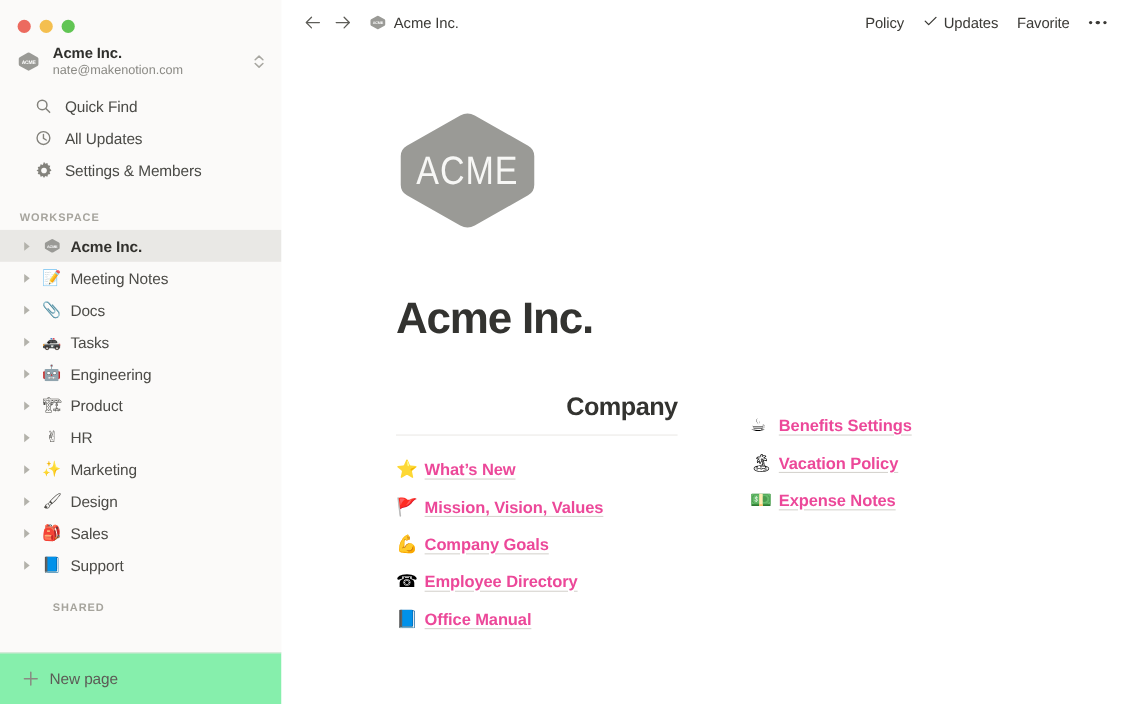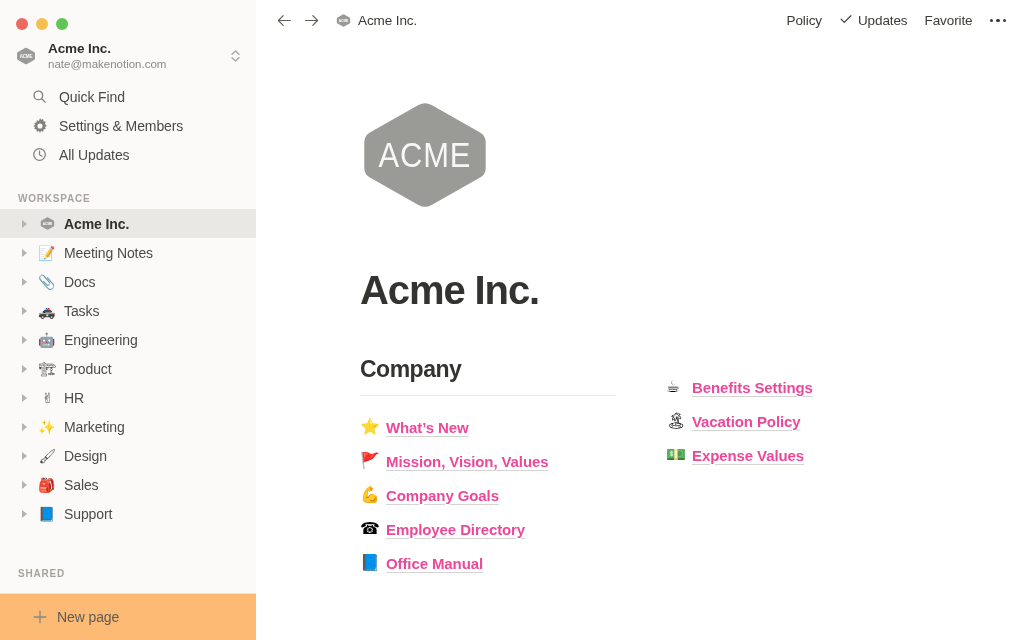--- a/index.html
+++ b/index.html
@@ -132,31 +132,31 @@
     width: 21px; flex: 0 0 21px;
     font-size: 14px;
     line-height: 1;
     margin-right: 6px;
     display: flex; align-items: center; justify-content: center;
     font-family: "DejaVu Sans", sans-serif;
   }
   .emj .mini-hex { width: 15px; height: 15px; display:block; }
   .page-label { letter-spacing: -0.1px; }
 
-  .shared-section { margin-top: 34px; }
+  .shared-section { margin-top: 13px; padding-left: 30px; }
 
   .newpage-wrap {
     position: absolute;
     left: 0; right: 0; bottom: 0;
     border-top: 1px solid #e7e5e1;
-    background: #fdba74;
+    background: #86efac;
     height: 47px;
     display: flex;
     align-items: center;
-    padding-left: 30px;
+    padding-left: 18px;
     cursor: pointer;
   }
   .plus-ico {
     width: 19px; flex: 0 0 19px;
     margin-right: 8px;
     color: #8a8982;
     display: flex; align-items: center; justify-content: center;
   }
   .newpage-label { font-size: 14px; color: #5c5b56; letter-spacing: -0.1px; }
 
@@ -203,21 +203,22 @@
   .page-title {
     font-size: 40px;
     font-weight: bold;
     color: #333330;
     letter-spacing: -1.1px;
     margin-top: 60px;
   }
   .columns {
     display: flex;
     margin-top: 43px;
-    gap: 50px;
+    gap: 66px;
+    text-align: right;
   }
   .col { width: 256px; flex: 0 0 256px; }
   .col-head {
     font-size: 23px;
     font-weight: bold;
     color: #333330;
     letter-spacing: -0.5px;
     padding-bottom: 12px;
     border-bottom: 1px solid #ebeae7;
   }
@@ -282,35 +283,35 @@
         <span class="nav-ico">
           <svg width="15" height="15" viewBox="0 0 16 16" fill="none" stroke="currentColor" stroke-width="1.45" stroke-linecap="round" aria-hidden="true">
             <circle cx="6.8" cy="6.8" r="4.6"></circle>
               <path d="M10.3 10.3L14 14"></path>
           </svg>
         </span>
         <span class="nav-label">Quick Find</span>
       </div>
       <div class="nav-row">
         <span class="nav-ico">
+          <svg width="15" height="15" viewBox="0 0 16 16" fill="none" stroke="currentColor" stroke-width="1.35" stroke-linecap="round" aria-hidden="true">
+            <circle cx="8" cy="8" r="6.2"></circle>
+              <path d="M8 4.4V8.2l2.7 1.7"></path>
+          </svg>
+        </span>
+        <span class="nav-label">All Updates</span>
+      </div>
+      <div class="nav-row">
+        <span class="nav-ico">
           <svg width="16" height="16" viewBox="0 0 16 16" fill="currentColor" aria-hidden="true">
             <path d="M8 0l1.1 1.8 2-.7.5 2.1 2.1.5-.7 2L14.8 8l-1.8 1.1.7 2-2.1.5-.5 2.1-2-.7L8 14.8l-1.1-1.8-2 .7-.5-2.1-2.1-.5.7-2L1.2 8l1.8-1.1-.7-2 2.1-.5.5-2.1 2 .7z"></path>
             <circle cx="8" cy="8" r="2.55" fill="#fbfaf9"></circle>
           </svg>
         </span>
         <span class="nav-label">Settings &amp; Members</span>
-      </div>
-      <div class="nav-row">
-        <span class="nav-ico">
-          <svg width="15" height="15" viewBox="0 0 16 16" fill="none" stroke="currentColor" stroke-width="1.35" stroke-linecap="round" aria-hidden="true">
-            <circle cx="8" cy="8" r="6.2"></circle>
-              <path d="M8 4.4V8.2l2.7 1.7"></path>
-          </svg>
-        </span>
-        <span class="nav-label">All Updates</span>
       </div>
     </div>
 
     <div class="ws-section">
       <div class="section-head">WORKSPACE</div>
       <div>
 
         <div class="page-row selected">
           <span class="tri">
               <span></span>
@@ -517,21 +518,21 @@
             <div class="link-row">
               <span class="link-emj">☕</span>
               <span class="link-text">Benefits Settings</span>
             </div>
             <div class="link-row">
               <span class="link-emj">🏝</span>
               <span class="link-text">Vacation Policy</span>
             </div>
             <div class="link-row">
               <span class="link-emj">💵</span>
-              <span class="link-text">Expense Values</span>
+              <span class="link-text">Expense Notes</span>
             </div>
           </div>
         </div>
 
       </div>
     </div>
   </div>
 </div>
 
 </body></html>

